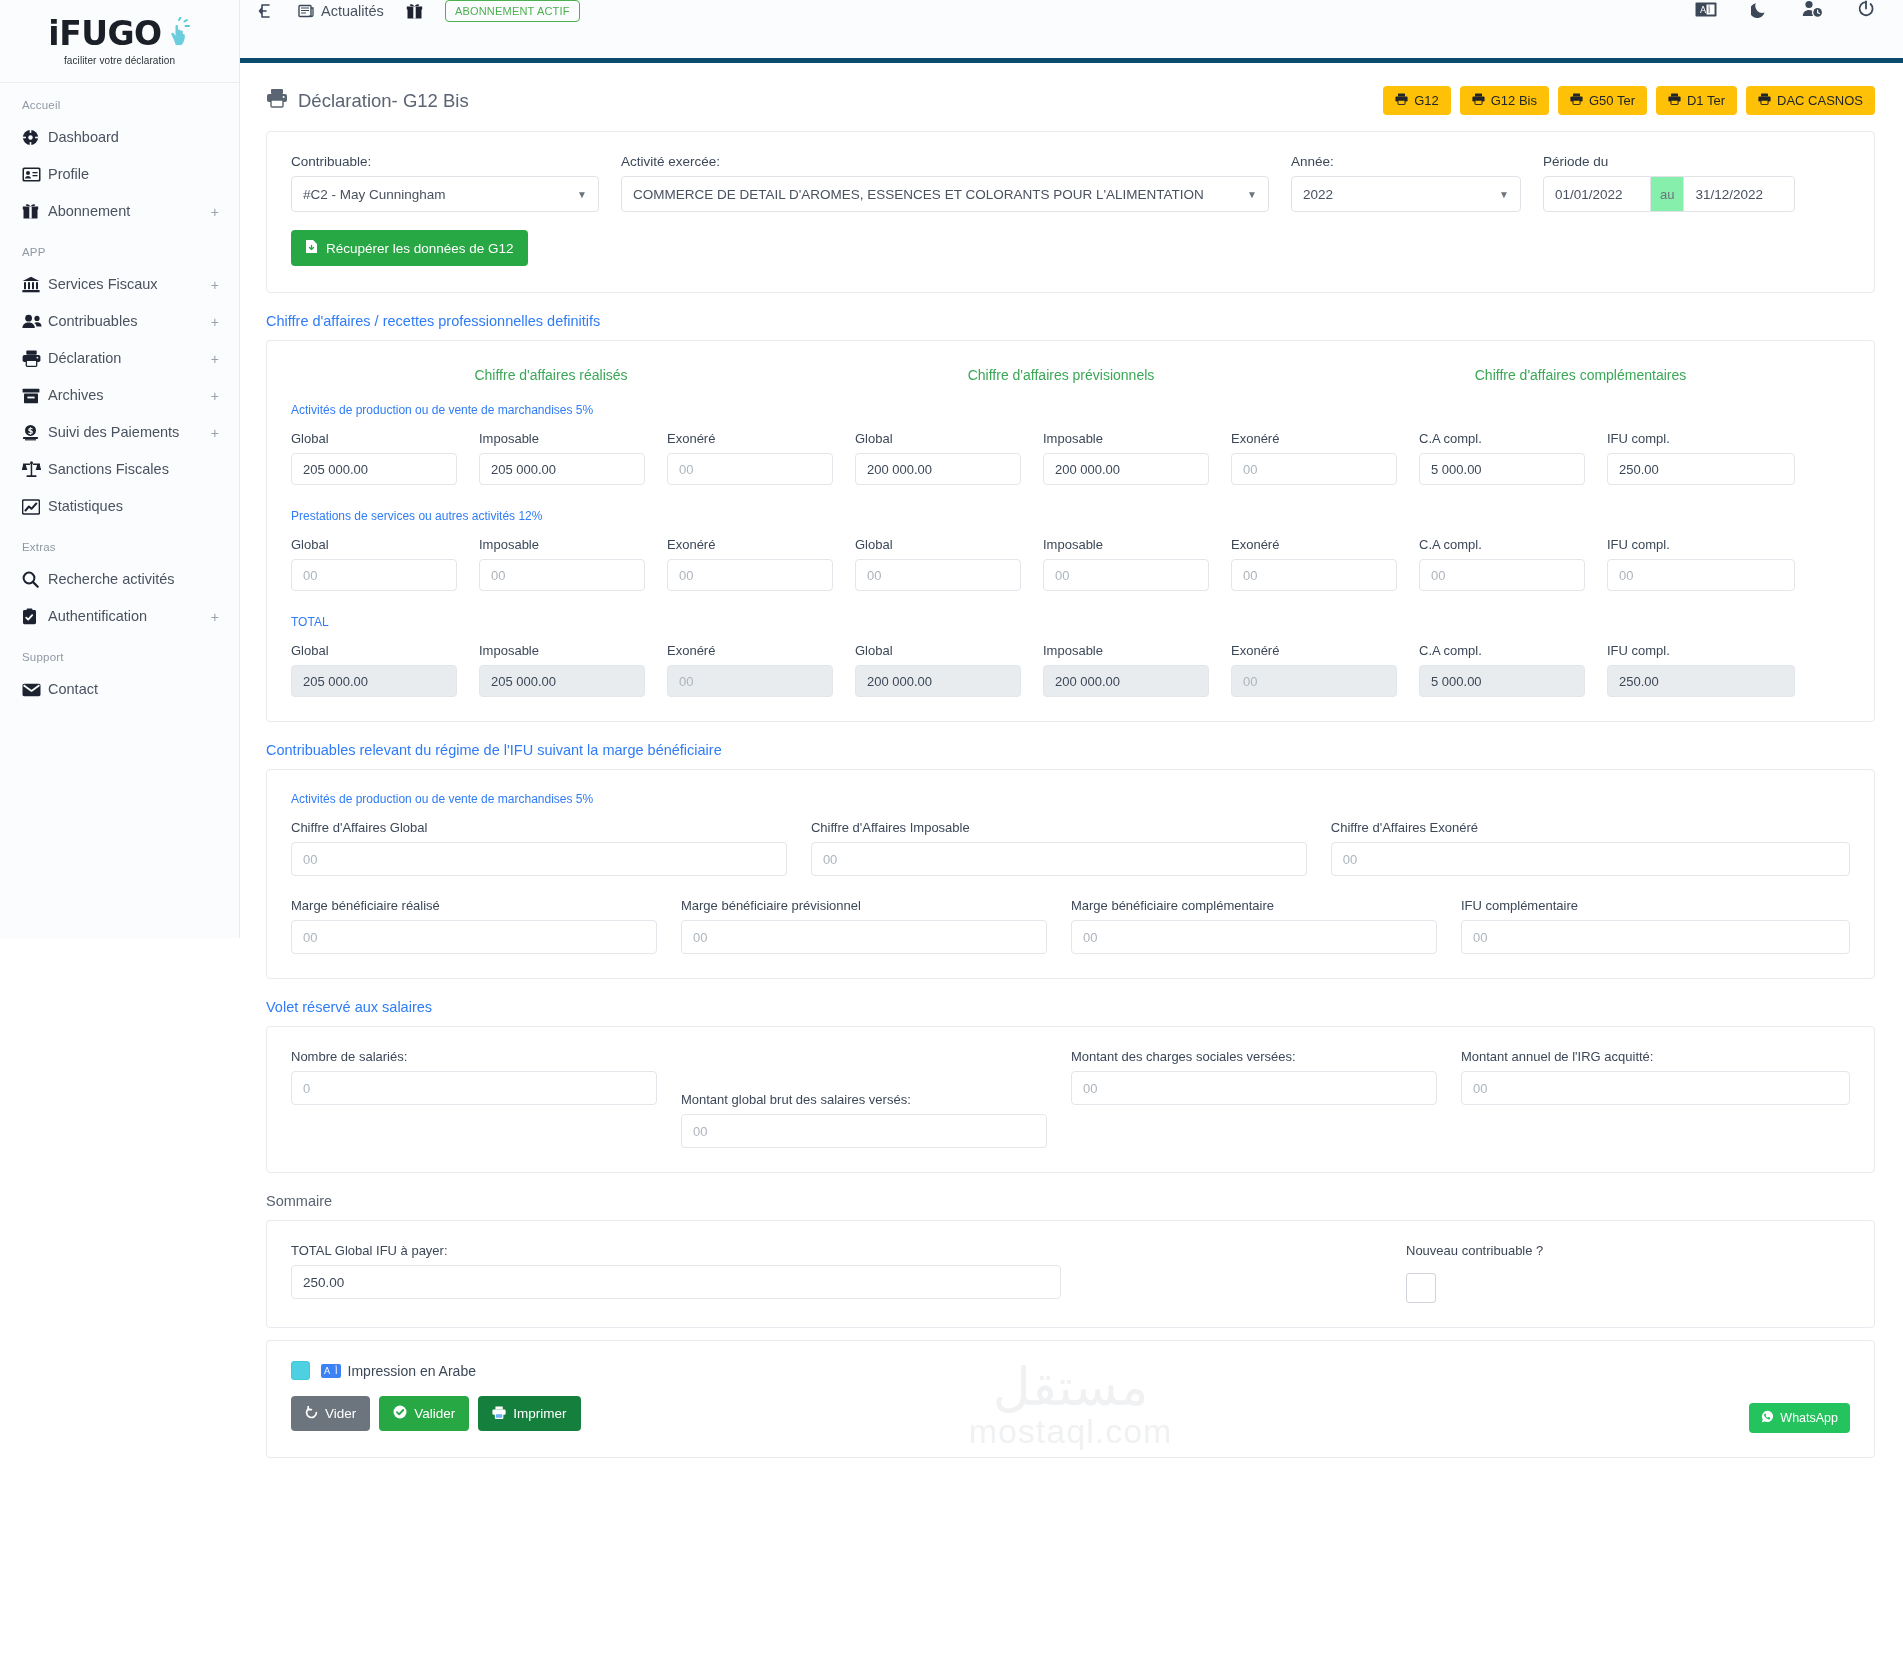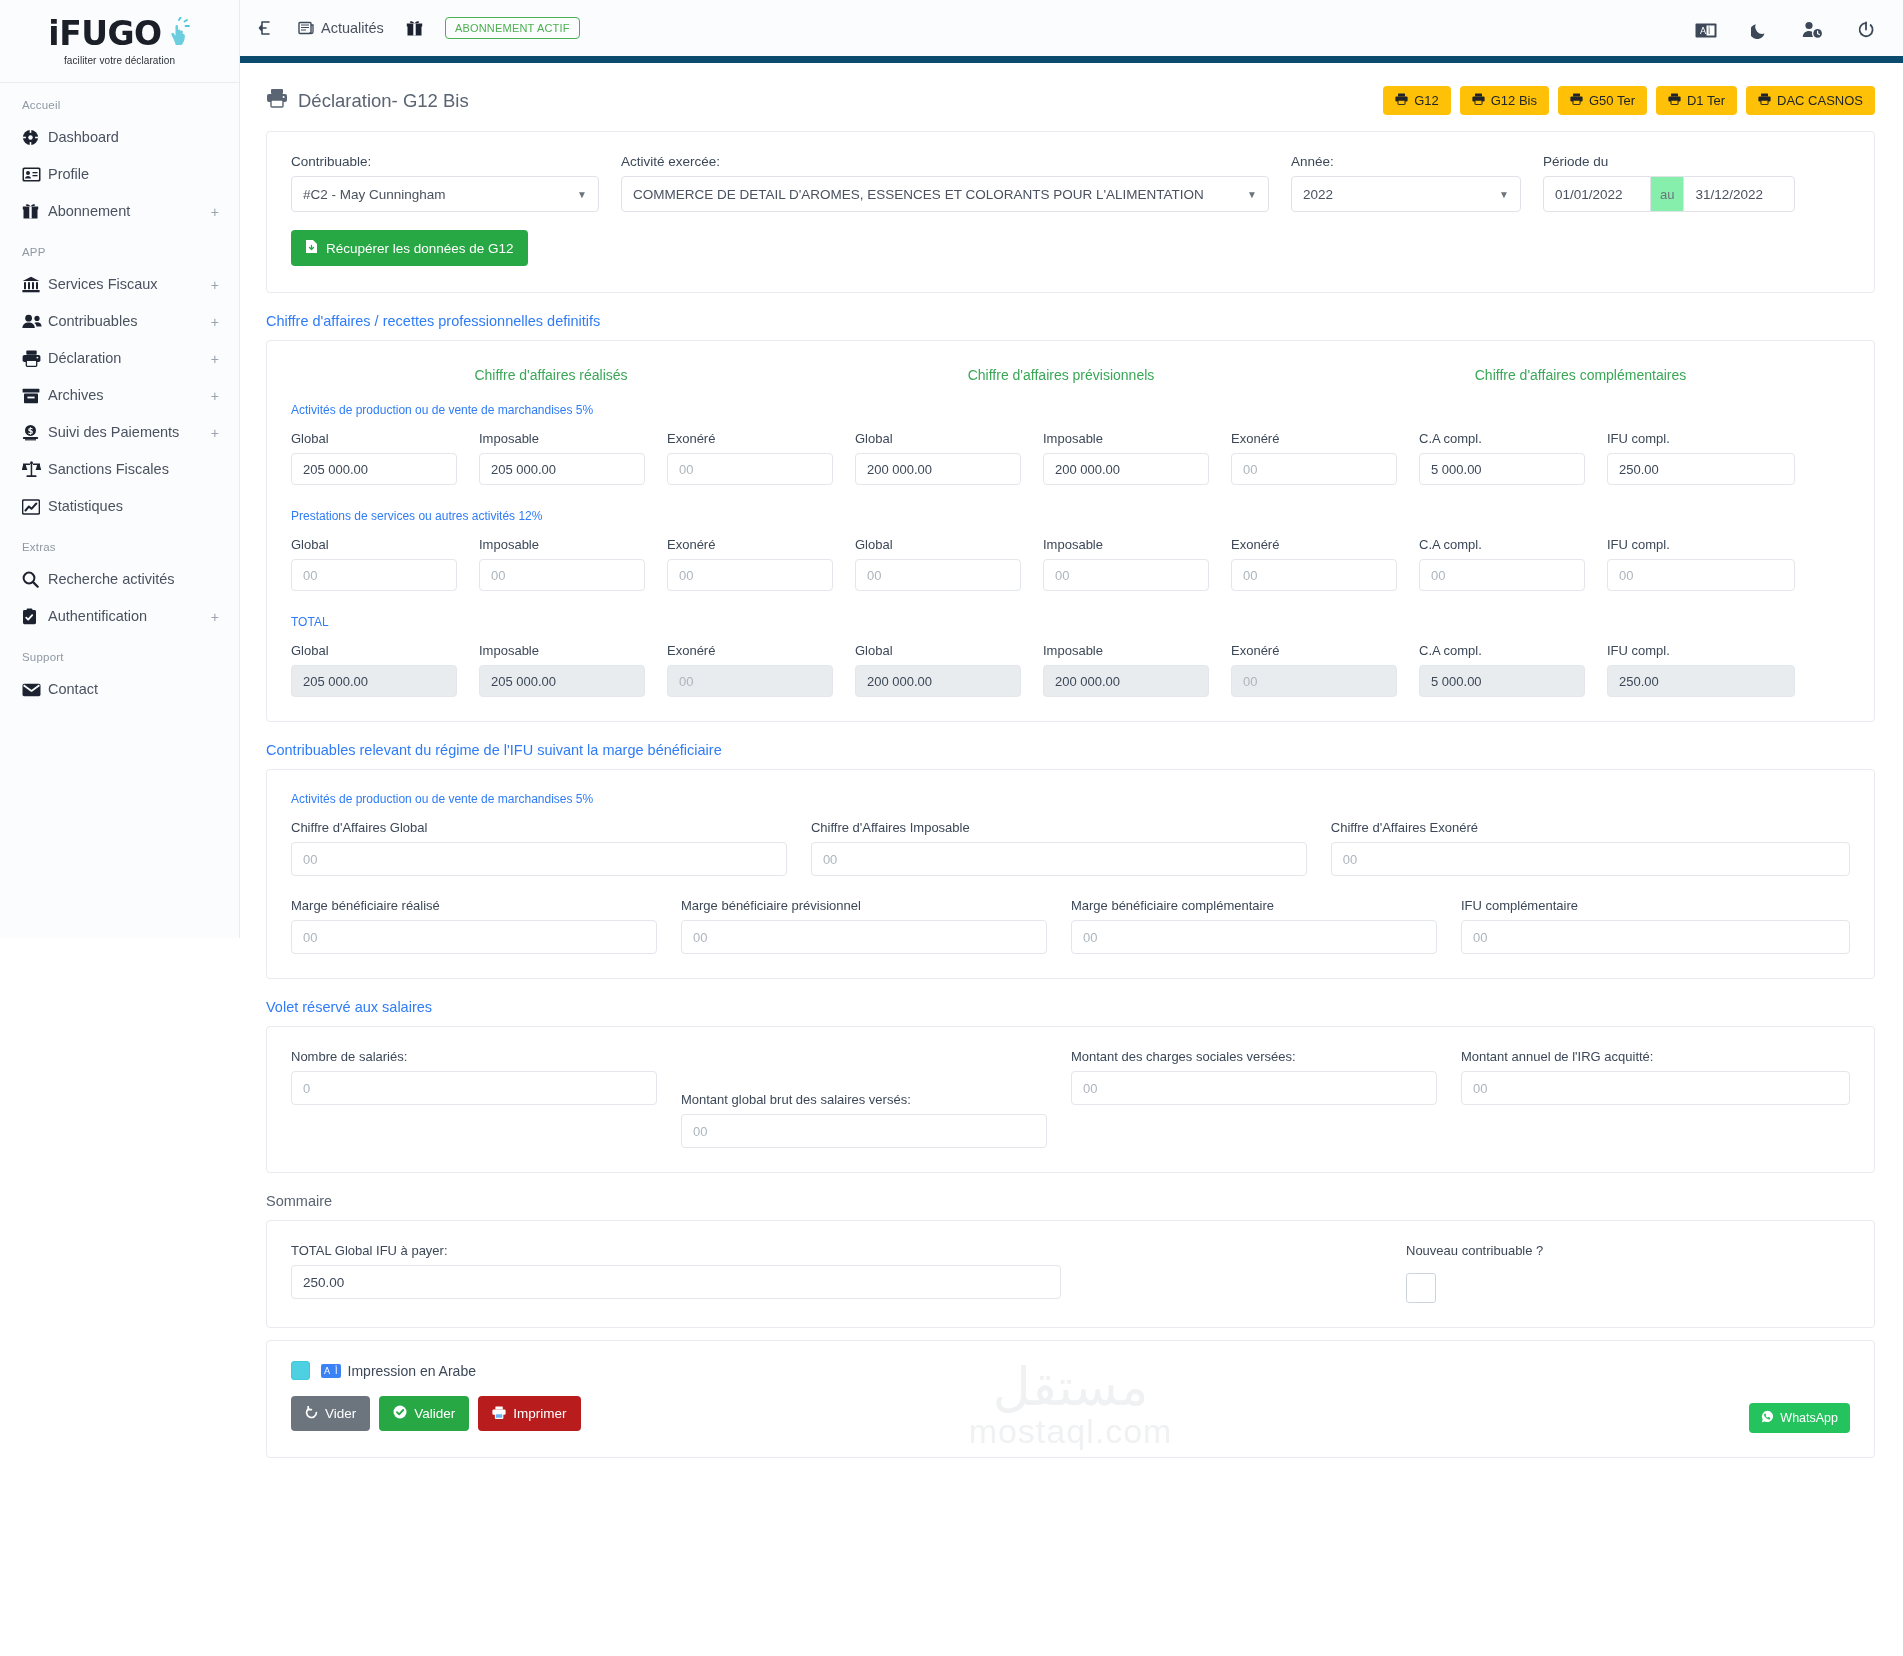--- a/index.html
+++ b/index.html
@@ -47,22 +47,22 @@
     color: #1d2230; font-size: 15px;
   }
   .nav-ico svg { display: block; }
   .nav-label { flex: 1; line-height: 1.45; }
   .nav-plus { font-size: 14px; color: #9aa3ad; font-weight: 400; }
 
   
   .main { flex: 1; min-width: 0; display: flex; flex-direction: column; }
   .topbar {
     height: 63px; flex: 0 0 63px; background: #fbfcfd;
-    border-bottom: 7px solid #0c4a6e;
-    display: flex; align-items: flex-end; padding: 0 28px 17px 18px;
+    border-bottom: 5px solid #0c4a6e;
+    display: flex; align-items: flex-start; padding: 0 28px 17px 18px;
   }
   .topbar-left { display: flex; align-items: center; gap: 22px; }
   .tb-btn {
     display: flex; align-items: center; gap: 7px;
     font-size: 14.5px; color: #4a5260; cursor: pointer;
   }
   .badge-sub {
     border: 1px solid #4caf50; color: #4caf50; border-radius: 4px;
     font-size: 11px; padding: 4px 9px; letter-spacing: .2px;
     cursor: pointer; white-space: nowrap;
@@ -185,21 +185,21 @@
   }
   .arabe-label { display: flex; align-items: center; gap: 7px; font-size: 14px; color: #3c4858; }
   .act-row { display: flex; gap: 9px; }
   .btn {
     border: none; border-radius: 4px; font-size: 13.5px; padding: 9px 14px;
     display: inline-flex; align-items: center; gap: 7px; cursor: pointer;
     color: #fff; font-family: "Liberation Sans", sans-serif;
   }
   .btn.grey { background: #6c757d; }
   .btn.green { background: #28a745; }
-  .btn.blue { background: #b91c1c; }
+  .btn.blue { background: #15803d; }
   .wa-btn {
     position: absolute; right: 24px; bottom: 24px;
     background: #25c35e; color: #fff; border-radius: 4px;
     font-size: 12.5px; padding: 7px 12px; display: inline-flex;
     align-items: center; gap: 6px; cursor: pointer;
   }
   .watermark {
     position: absolute; left: 50%; transform: translateX(-50%); bottom: 6px;
     text-align: center; color: #f0f1f2; pointer-events: none; user-select: none;
   }

